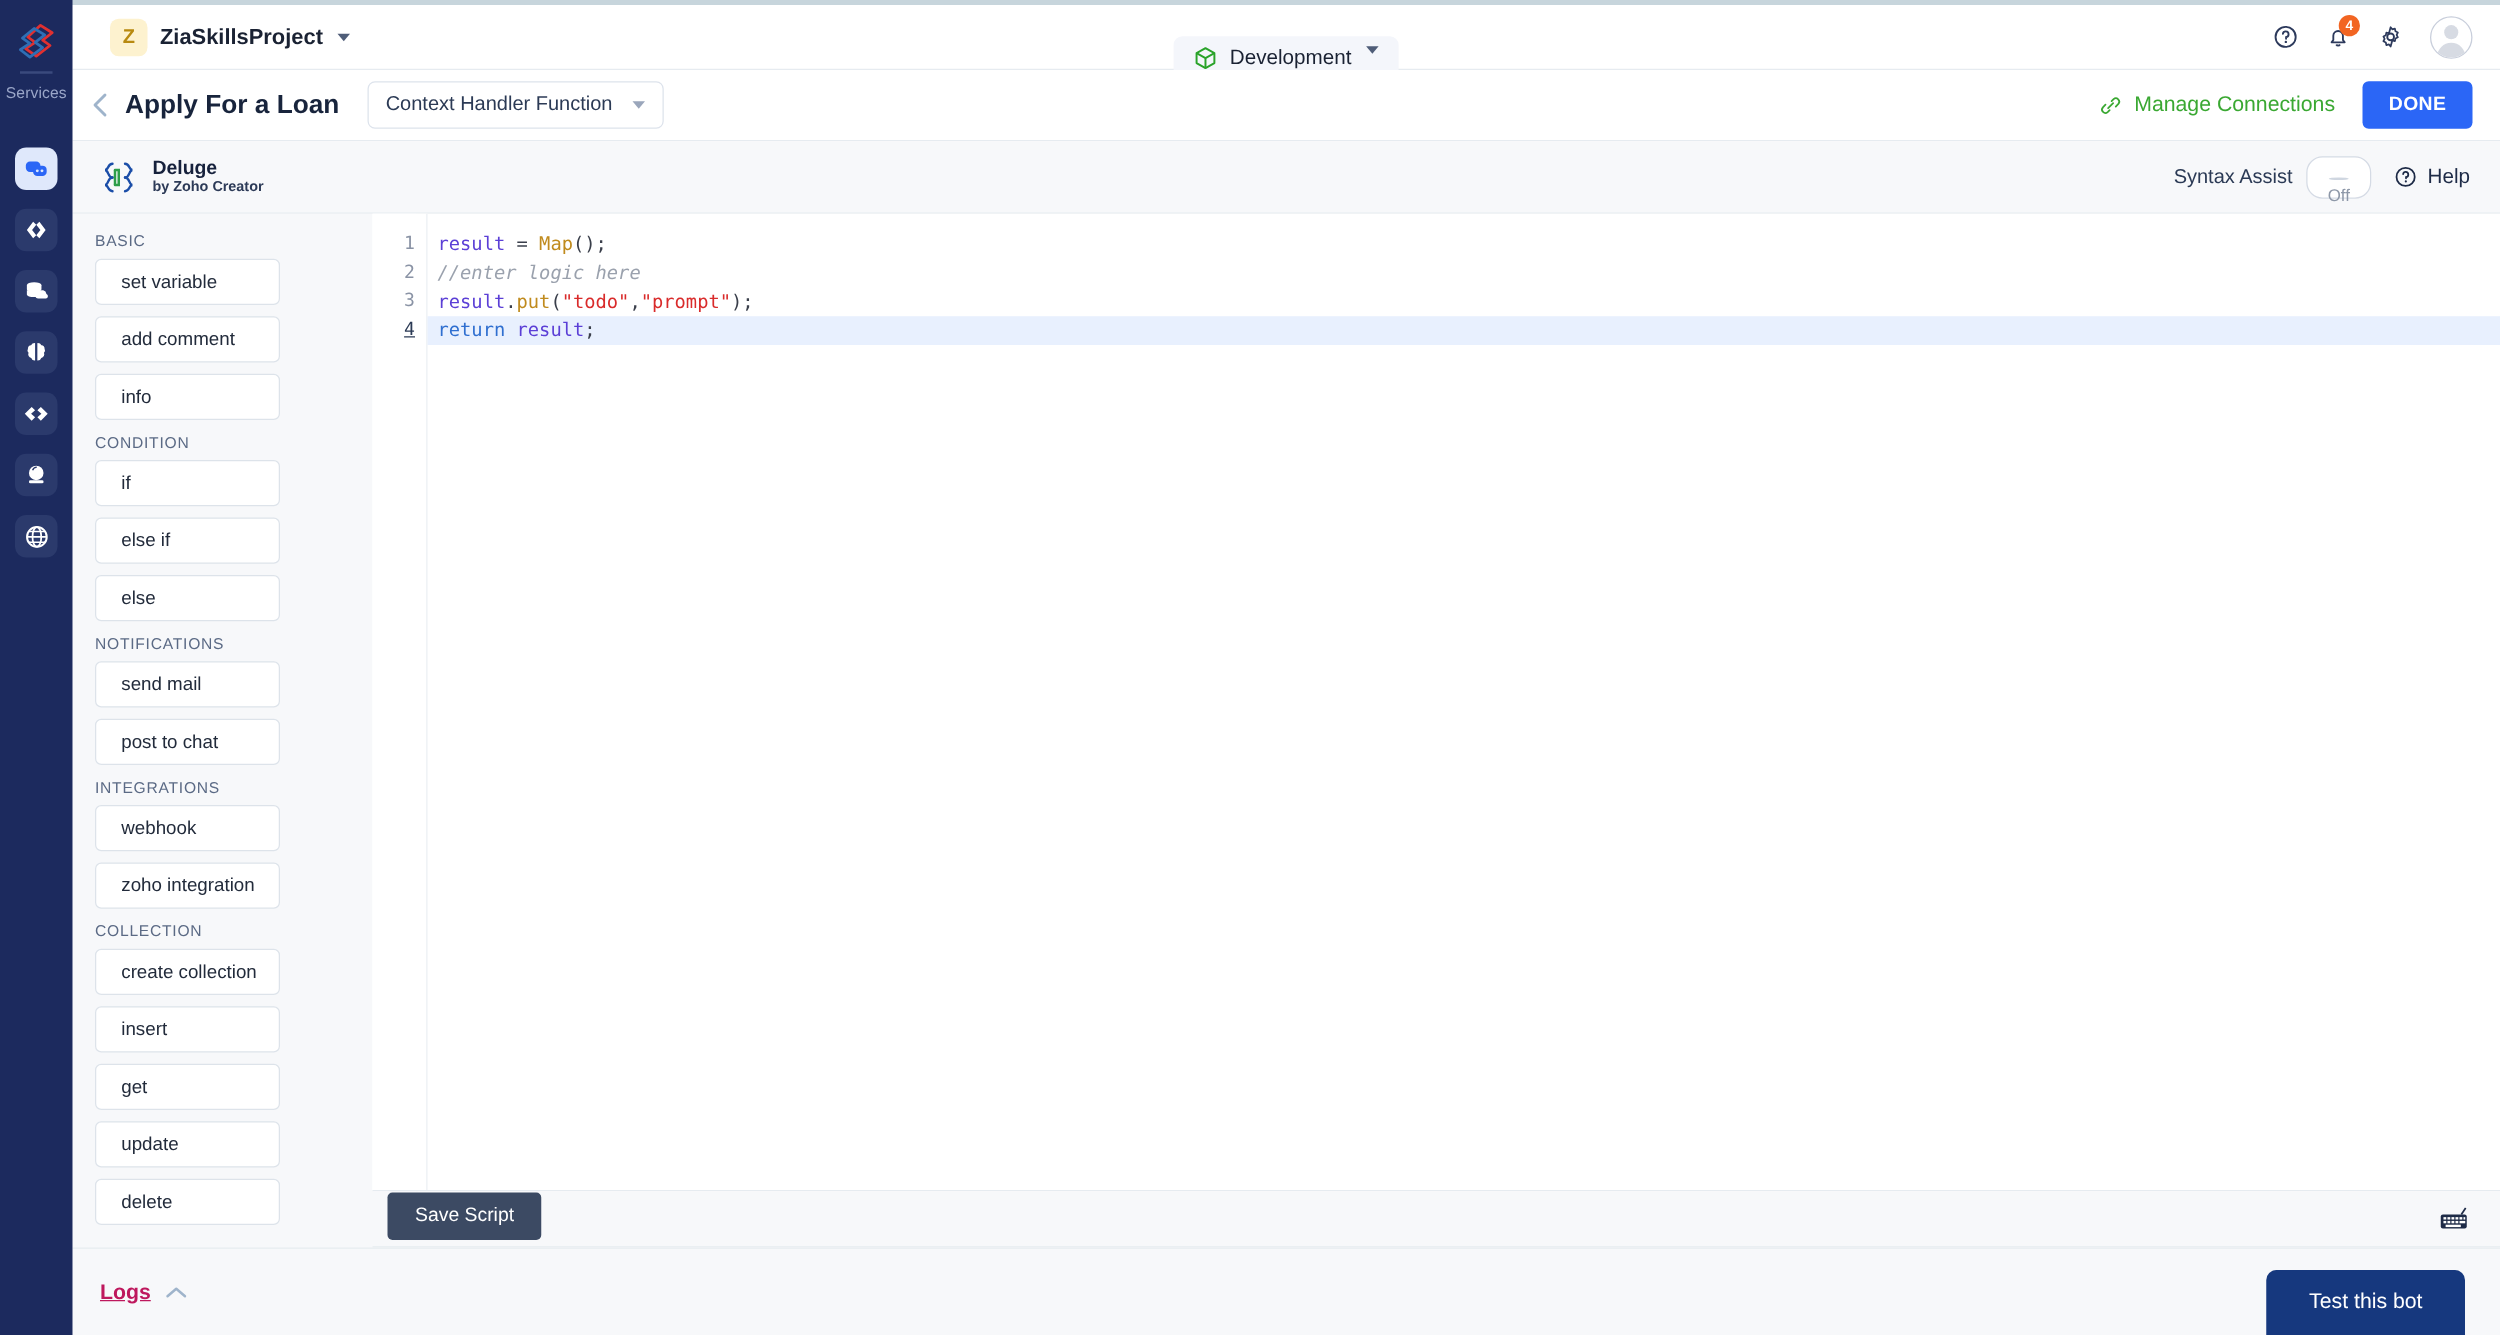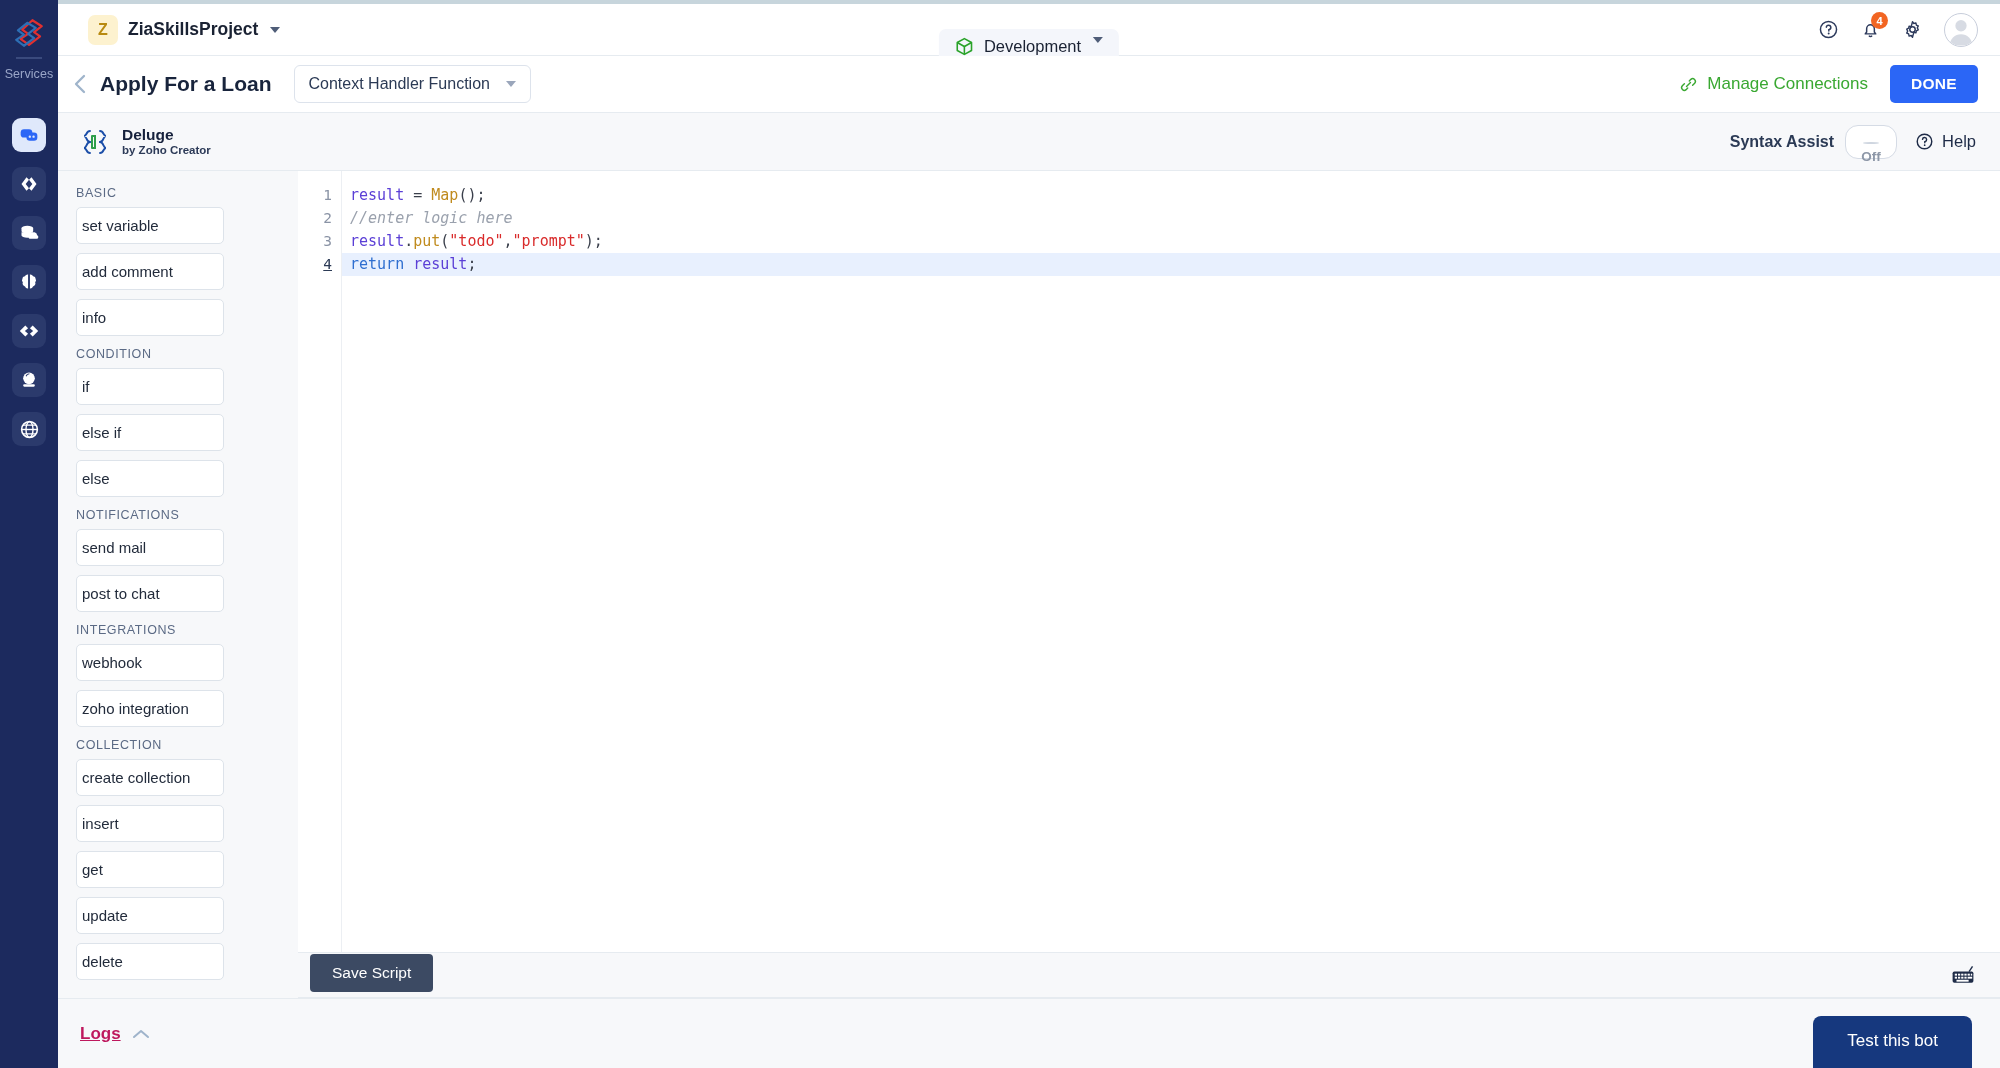--- a/index.html
+++ b/index.html
@@ -157,21 +157,21 @@
     display: flex; align-items: center;
   }
   .deluge-brand { display: flex; align-items: center; gap: 12px; margin-left: 22px; }
   .deluge-txt { line-height: 1.15; }
   .deluge-title { font-size: 15.5px; font-weight: bold; color: #16213c; }
   .deluge-sub { font-size: 11.5px; font-weight: bold; color: #2c3a57; }
   #delugebar-right {
     position: absolute; right: 24px;
     display: flex; align-items: center; gap: 18px;
   }
-  .syntax-assist { display: flex; align-items: center; gap: 11px; font-weight: bold; }
+  .syntax-assist { display: flex; align-items: center; gap: 11px; }
   .sa-label { font-size: 16px; color: #2b3a55; }
   .toggle {
     width: 52px; height: 24px; border-radius: 13px;
     border: 1px solid #d5dbe5; background: #fff;
     display: flex; align-items: center; gap: 5px; padding: 16px 4px;
     cursor: pointer;
     flex-direction: column;
   }
   .toggle .knob {
     width: 16px; height: 16px; border-radius: 50%;
@@ -194,21 +194,21 @@
     font-size: 12.5px; color: #5b6a85; letter-spacing: .6px;
     margin: 11px 0 7px 18px;
   }
   .pal-group-label:first-child { margin-top: 0; }
   .pal-item {
     margin: 0 0 9px 18px;
     width: 148px; height: 37px;
     border: 1px solid #dde3ea; border-radius: 5px;
     background: #fff;
     display: flex; align-items: center;
-    padding-left: 5px;
+    padding-left: 20px;
     font-size: 15px; color: #222b3b;
     cursor: grab;
   }
 
   
   #editor {
     position: absolute; left: 298px; top: 171px;
     width: 1702px; height: 782px;
     background: #ffffff;
     border-bottom: 1px solid #e6ebf0;

